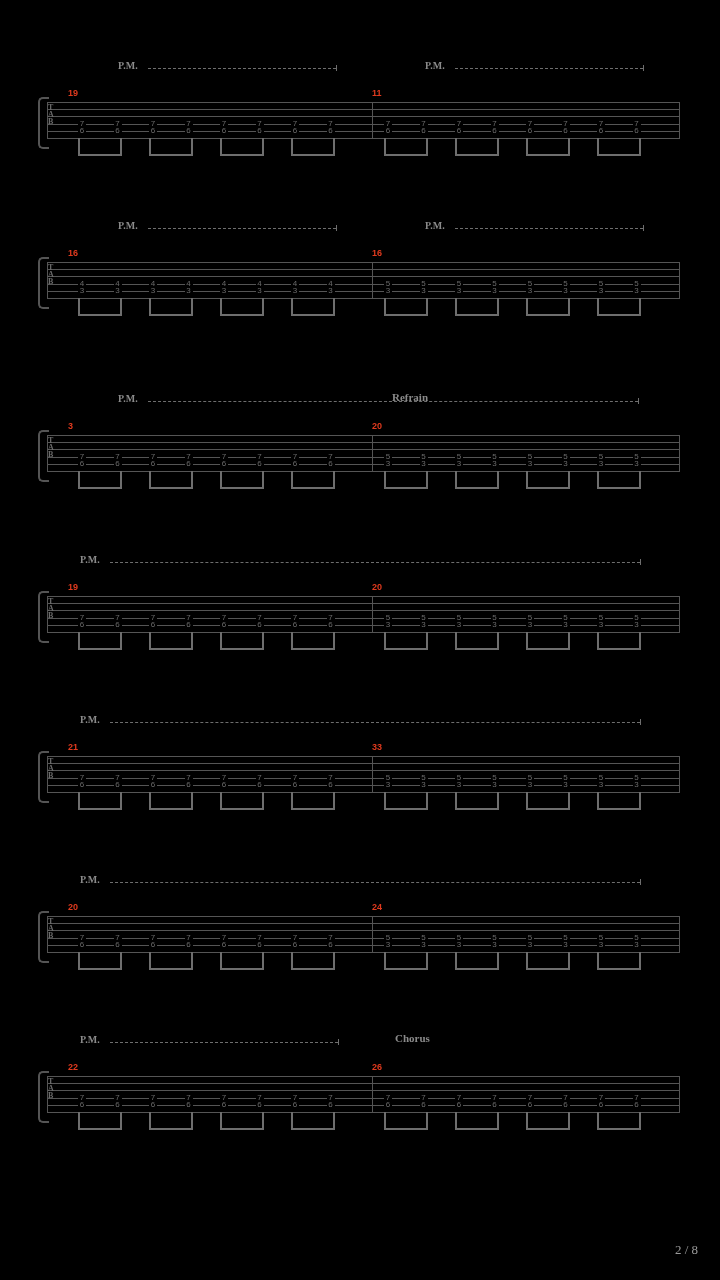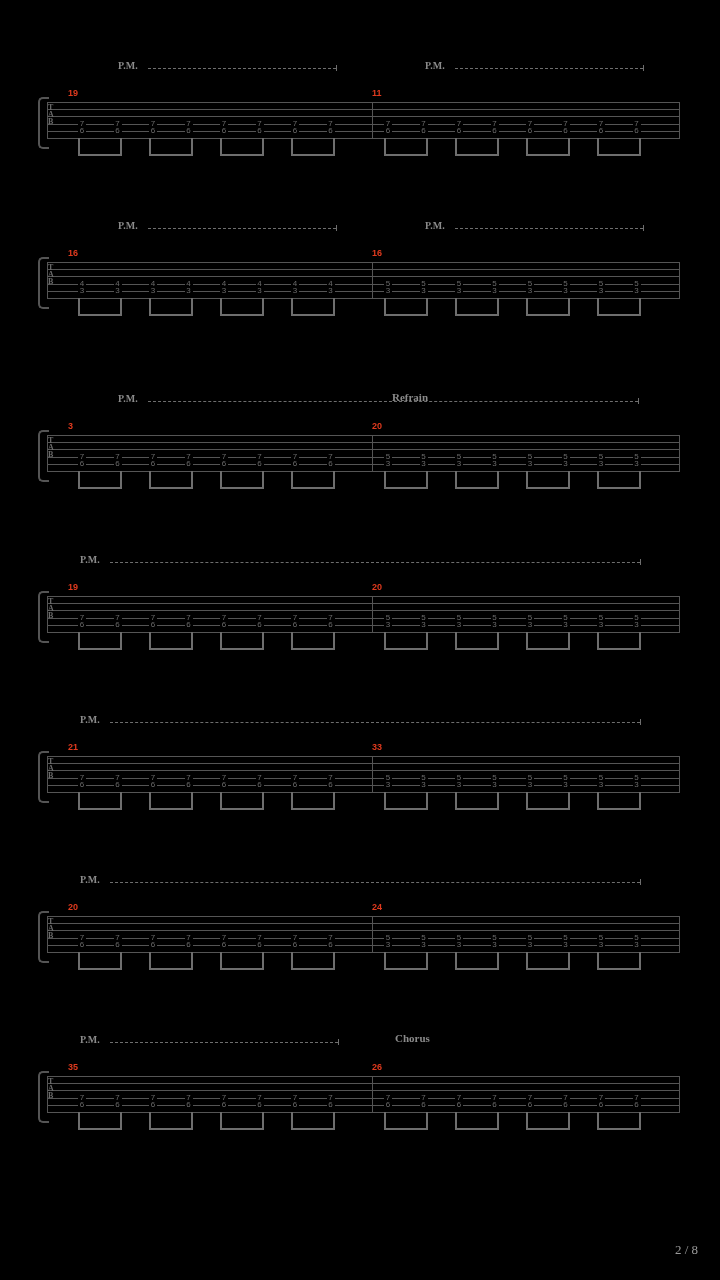--- a/index.html
+++ b/index.html
@@ -642,21 +642,21 @@
         <div class="line" style="top: 36px;"></div>
         <div class="barline" style="left: 0px; height: 36px;"></div>
         <div class="barline" style="left: 325px; height: 36px;"></div>
         <div class="barline" style="left: 632px; height: 36px;"></div>
       </div>
       <div class="clef" style="top: 16px;">
         <div style="height: 7.2px;">T</div>
         <div style="height: 7.2px;">A</div>
         <div style="height: 7.2px;">B</div>
       </div>
-      <div class="measure-num" style="left: 68px; top: 0px;">35</div>
+      <div class="measure-num" style="left: 68px; top: 0px;">22</div>
       <div class="note" style="left: 78px; top: 31.6px;">7</div>
       <div class="note" style="left: 78px; top: 38.8px;">6</div>
       <div class="note" style="left: 113.5px; top: 31.6px;">7</div>
       <div class="note" style="left: 113.5px; top: 38.8px;">6</div>
       <div class="note" style="left: 149px; top: 31.6px;">7</div>
       <div class="note" style="left: 149px; top: 38.8px;">6</div>
       <div class="note" style="left: 184.5px; top: 31.6px;">7</div>
       <div class="note" style="left: 184.5px; top: 38.8px;">6</div>
       <div class="note" style="left: 220px; top: 31.6px;">7</div>
       <div class="note" style="left: 220px; top: 38.8px;">6</div>

